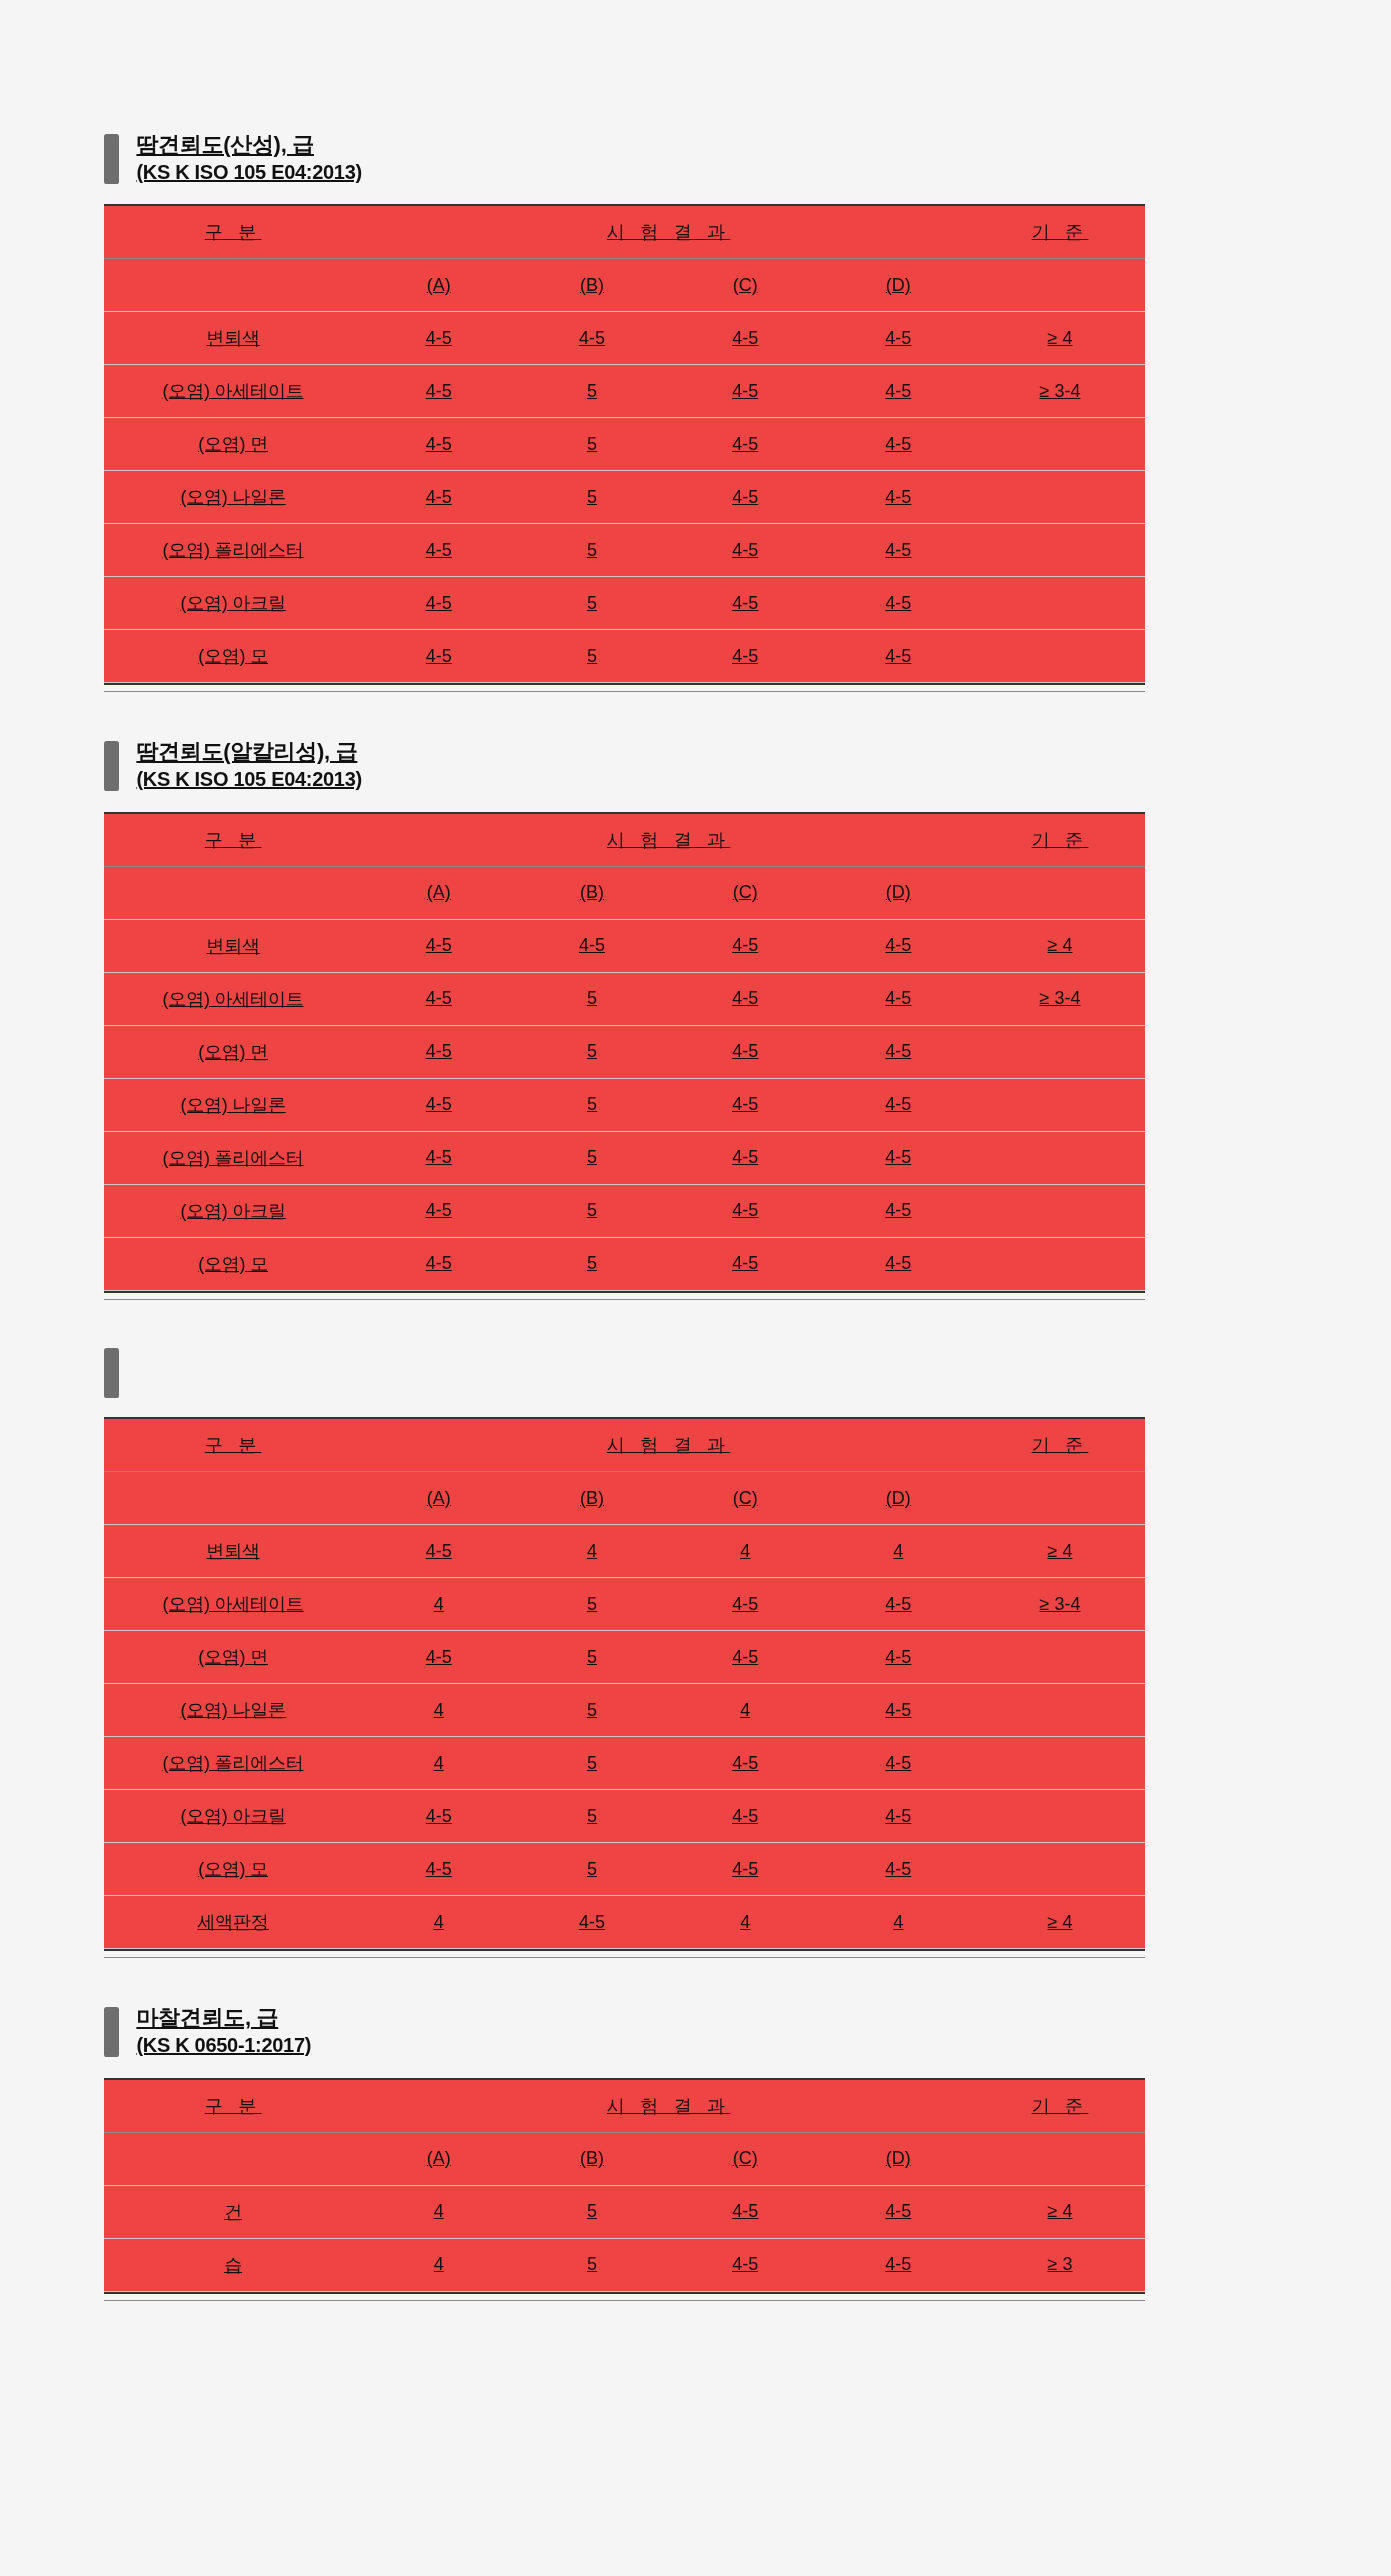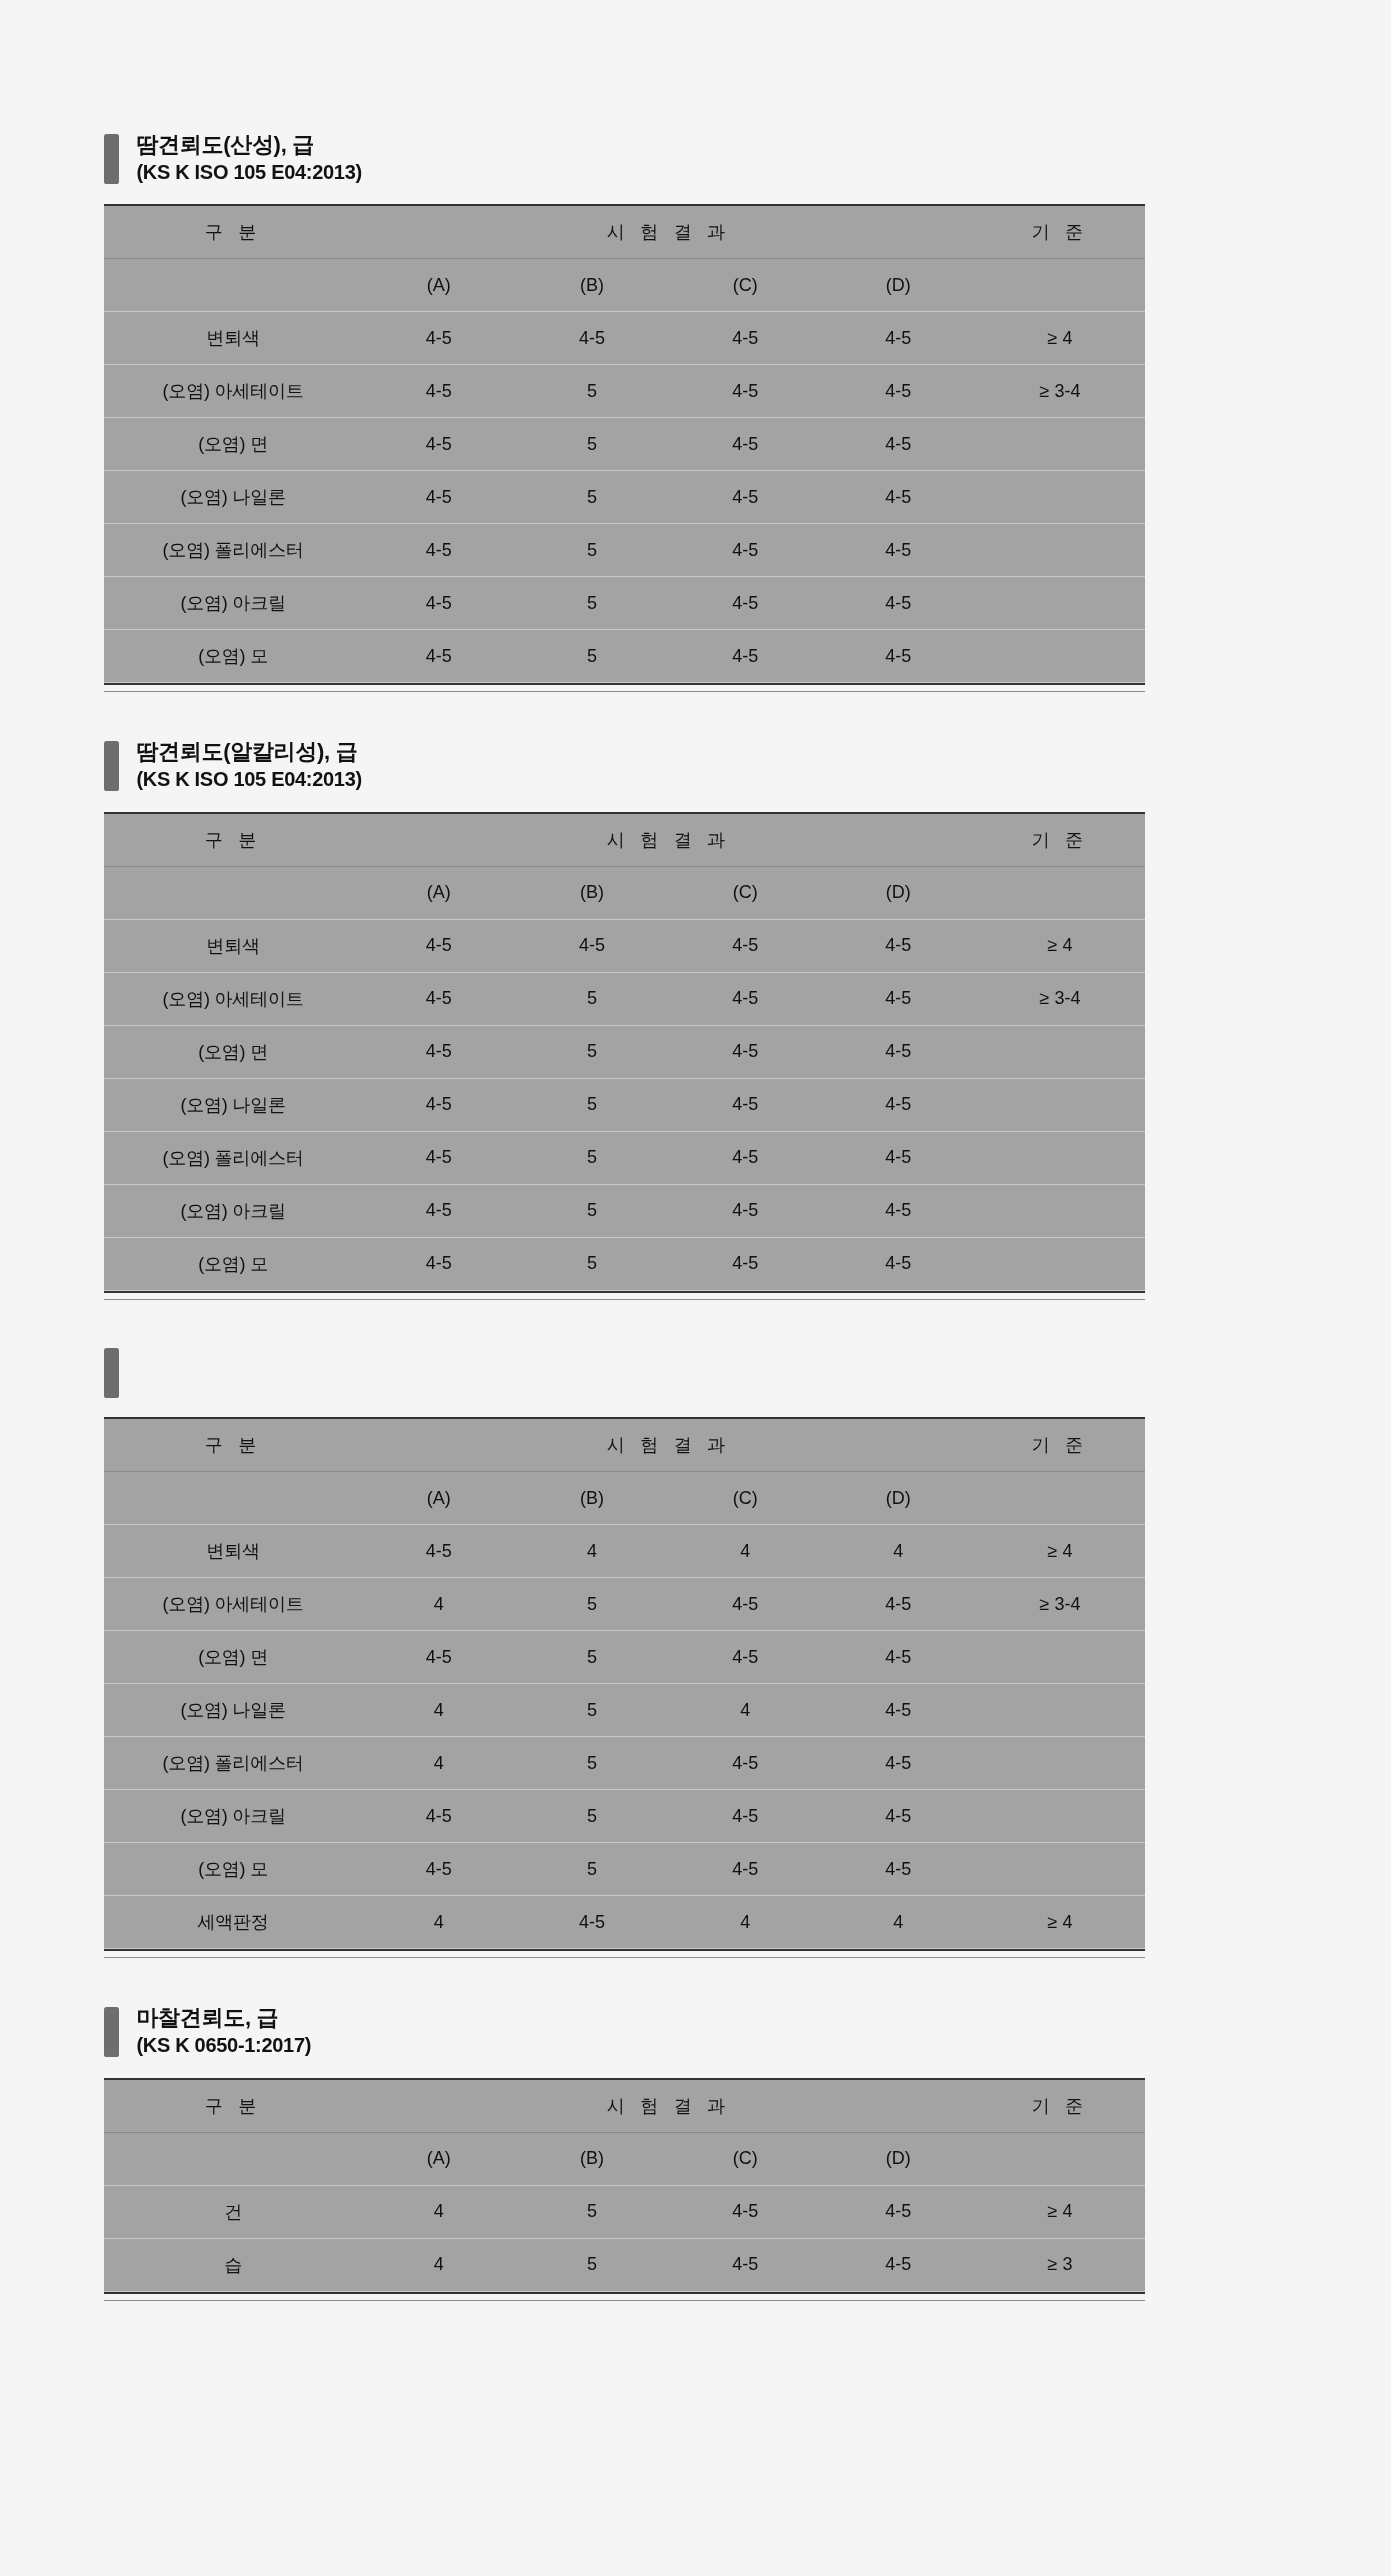--- a/index.html
+++ b/index.html
@@ -11,20 +11,21 @@
     width: 1391px;
     min-height: 2576px;
     font-family: "Liberation Sans", sans-serif;
     color: #111;
     -webkit-font-smoothing: antialiased;
   }
   .page {
     width: 1249px;
     box-sizing: border-box;
     padding: 130px 104px 70px 104px;
+    text-decoration: underline;
   }
   .section {
     margin-bottom: 45px;
   }
   .sec-head {
     display: flex;
     align-items: flex-start;
     margin-bottom: 19px;
   }
   .sec-bar {
@@ -52,21 +53,21 @@
     font-size: 20px;
     font-weight: 700;
     line-height: 1.32;
     letter-spacing: -0.3px;
     color: #111;
   }
   table.rep {
     border-collapse: collapse;
     width: 100%;
     table-layout: fixed;
-    background: #a3a3a3;
+    background: #ef4444;
   }
   table.rep col.c-div  { width: 24.6%; }
   table.rep col.c-res  { width: 14.6%; }
   table.rep col.c-std  { width: 16.2%; }
 
   table.rep th, table.rep td {
     font-size: 18px;
     font-weight: 400;
     color: #111;
     padding: 0;

